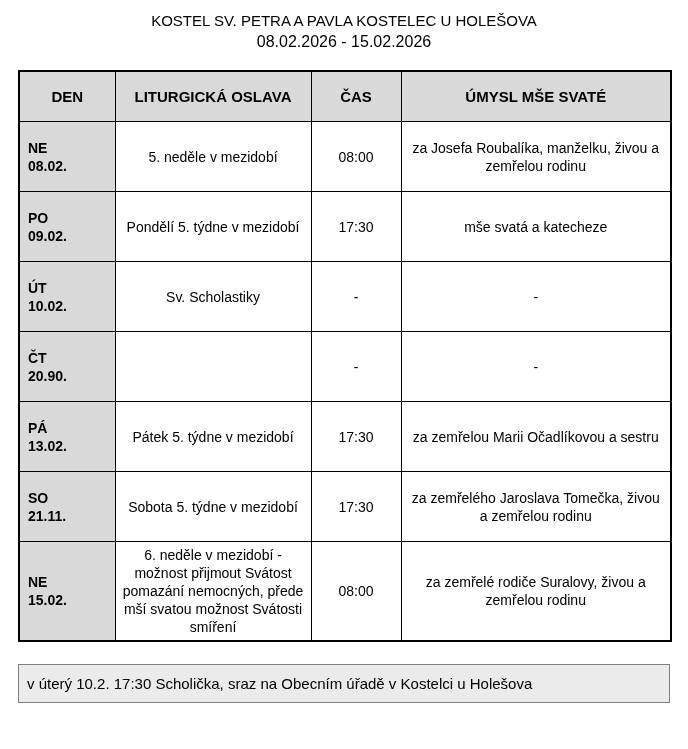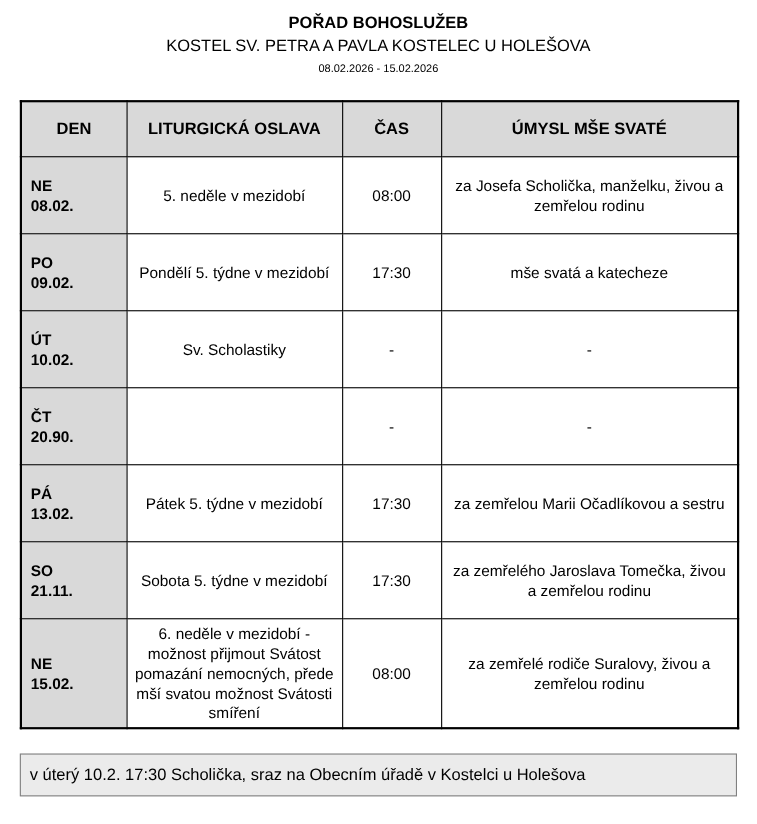--- a/index.html
+++ b/index.html
@@ -30,21 +30,21 @@
     font-size:15px;
     font-weight:bold;
     line-height:21px;
   }
   .doc-subtitle{
     font-size:15px;
     font-weight:normal;
     line-height:21px;
   }
   .doc-daterange{
-    font-size:10px;
+    font-size:16px;
     line-height:21px;
   }
   table.schedule{
     border-collapse:collapse;
     table-layout:fixed;
     width:652px;
     border:2px solid var(--border);
   }
   col.c-den{width:96px;}
   col.c-cel{width:196px;}
@@ -95,21 +95,20 @@
     font-size:15px;
     line-height:19px;
   }
 </style>
 </head>
 <body>
 
 <div class="page">
 
   <header class="doc-header">
-    <div class="doc-title">POŘAD BOHOSLUŽEB</div>
     <div class="doc-subtitle">KOSTEL SV. PETRA A PAVLA KOSTELEC U HOLEŠOVA</div>
     <div class="doc-daterange">08.02.2026 - 15.02.2026</div>
   </header>
 
   <table class="schedule">
     <colgroup>
       <col class="c-den">
       <col class="c-cel">
       <col class="c-cas">
       <col class="c-umysl">
@@ -122,21 +121,21 @@
         <th>ÚMYSL MŠE SVATÉ</th>
       </tr>
     </thead>
     <tbody id="schedule-body">
   <tr>
     <td class="den-cell">
       <span class="den">NE</span><span class="date">08.02.</span>
     </td>
     <td>5. neděle v mezidobí</td>
     <td>08:00</td>
-    <td>za Josefa Scholička, manželku, živou a zemřelou rodinu</td>
+    <td>za Josefa Roubalíka, manželku, živou a zemřelou rodinu</td>
   </tr>
 
   <tr>
     <td class="den-cell">
       <span class="den">PO</span><span class="date">09.02.</span>
     </td>
     <td>Pondělí 5. týdne v mezidobí</td>
     <td>17:30</td>
     <td>mše svatá a katecheze</td>
   </tr>

